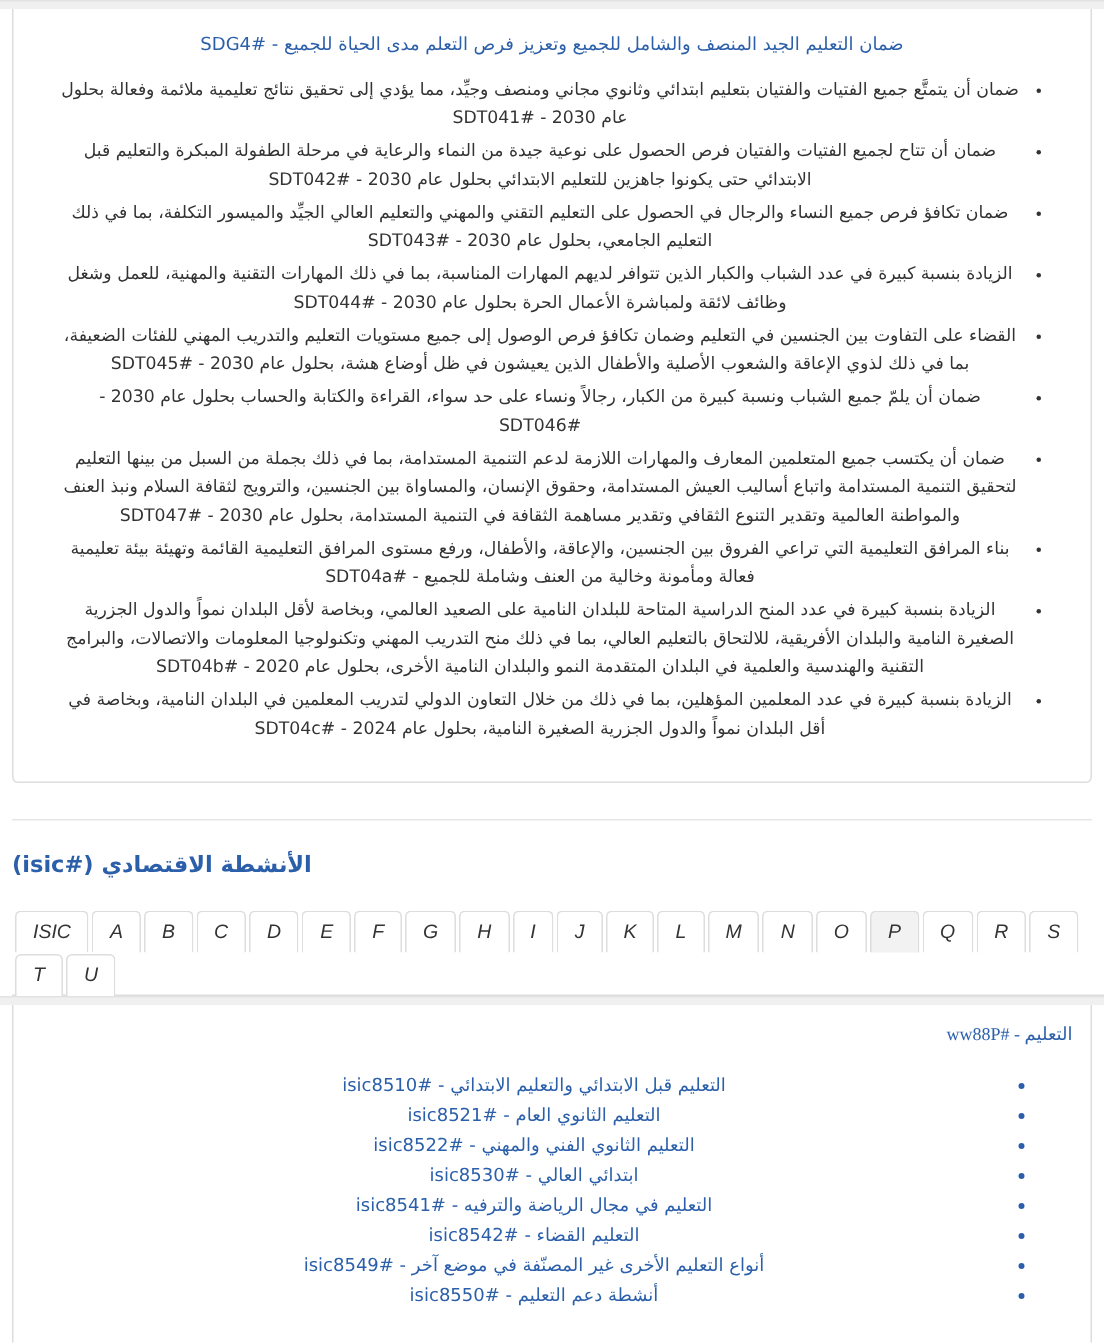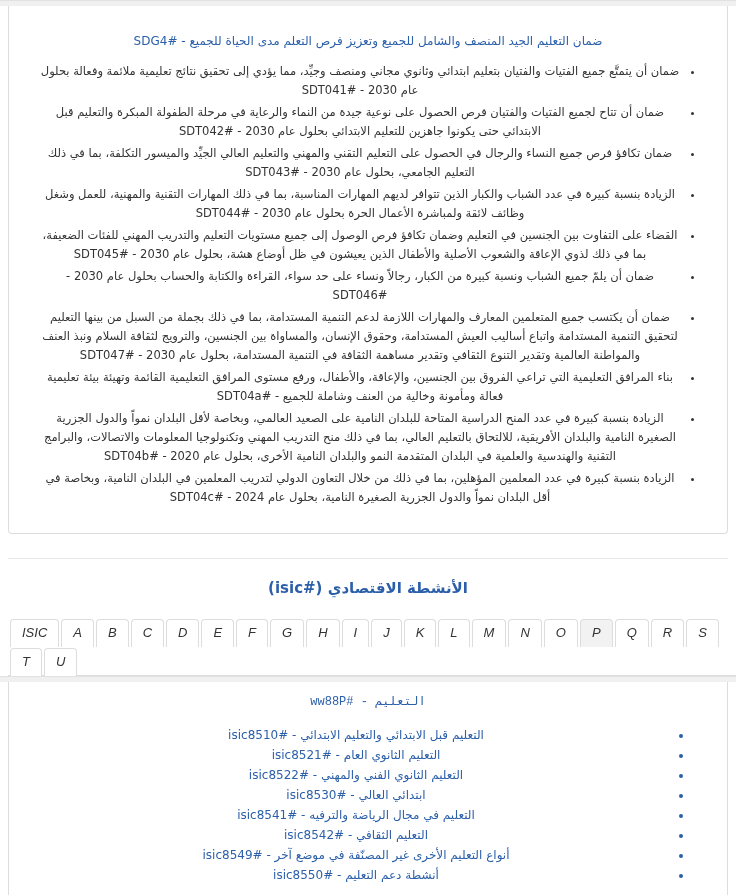--- a/index.html
+++ b/index.html
@@ -67,21 +67,21 @@
     margin: 0;
   }
 
   
   .panel {
     border: 1px solid #dddddd;
     border-top: none;
     border-radius: 0 0 4px 4px;
     background: #ffffff;
     margin: 0 8px 0 8px;
-    padding: 22px 6px 14px 6px;
+    padding: 10px 6px 14px 6px;
     box-sizing: border-box;
   }
 
   .sdg-title {
     direction: rtl;
     text-align: center;
     color: #2b5faa;
     font-size: 12px;
     line-height: 18px;
     margin: 4px 8px 10px 8px;
@@ -113,41 +113,41 @@
     margin: 24px 8px 20px 8px;
   }
 
   
   .isic-heading {
     direction: rtl;
     color: #2b5faa;
     font-size: 15px;
     font-weight: 700;
     margin: 0 8px 14px 8px;
-    text-align: center;
+    text-align: left;
     font-family: "DejaVu Sans", "Liberation Sans", sans-serif;
   }
 
   .isic-panel {
     border: 1px solid #dddddd;
     border-top: none;
     border-radius: 0 0 4px 4px;
     background: #ffffff;
     margin: 0 8px 0 8px;
     padding: 12px 6px 16px 6px;
     box-sizing: border-box;
   }
 
   .isic-root-link {
     direction: rtl;
     color: #2b5faa;
     font-size: 12px;
     margin: 0 6px 8px 6px;
-    text-align: center;
-    font-family: Liberation Mono, monospace;
+    text-align: right;
+    font-family: Liberation Serif, serif;
     cursor: pointer;
   }
 
   ul.isic-list {
     direction: rtl;
     margin: 16px;
     padding: 0 36px 0 12px;
     list-style-type: disc;
   }
   ul.isic-list > li {
@@ -215,19 +215,19 @@
   <div class="tabs-underline"></div>
 
   <div class="isic-panel">
     <div class="isic-root-link">التعليم - #ww88P</div>
     <ul class="isic-list" id="isic-list">
         <li>التعليم قبل الابتدائي والتعليم الابتدائي - #isic8510</li>
         <li>التعليم الثانوي العام - #isic8521</li>
         <li>التعليم الثانوي الفني والمهني - #isic8522</li>
         <li>ابتدائي العالي - #isic8530</li>
         <li>التعليم في مجال الرياضة والترفيه - #isic8541</li>
-        <li>التعليم الثقافي - #isic8542</li>
+        <li>التعليم القضاء - #isic8542</li>
         <li>أنواع التعليم الأخرى غير المصنّفة في موضع آخر - #isic8549</li>
         <li>أنشطة دعم التعليم - #isic8550</li>
       </ul>
   </div>
 
 </div>
 
 </body></html>

